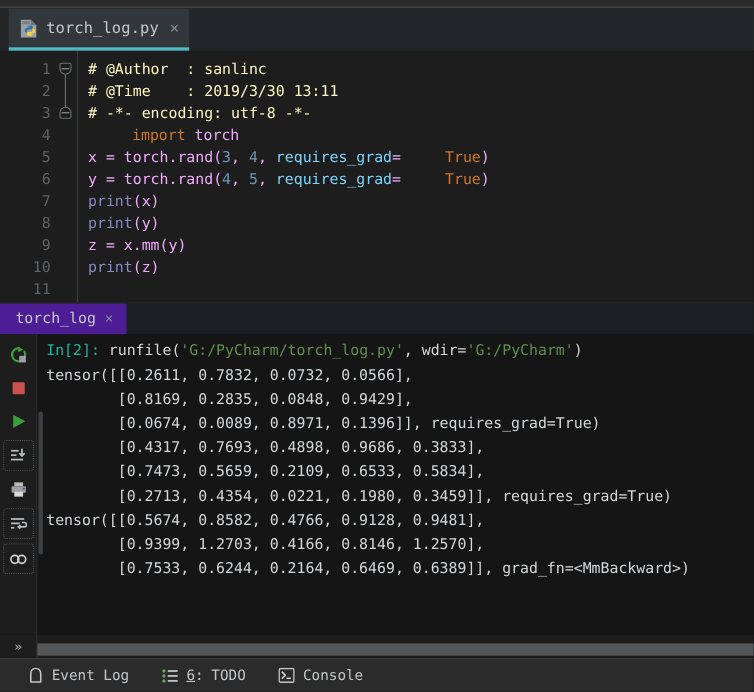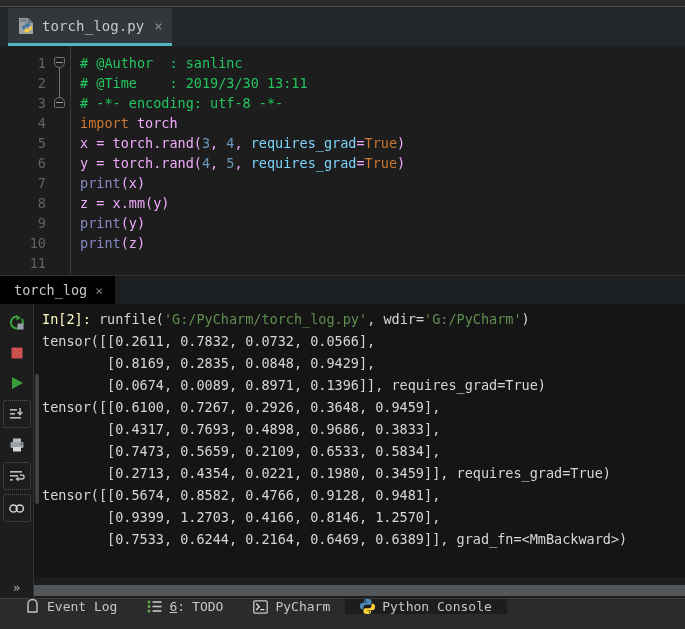--- a/index.html
+++ b/index.html
@@ -129,22 +129,22 @@
     padding-left: 9px;
   }
   .cline {
     height: 20px;
     line-height: 20px;
     font-size: 13.5px;
     white-space: pre;
     font-family: "DejaVu Sans Mono", monospace;
     color: #a9b7c6;
   }
-  .c-comment { color: #22c55e; }
-  .c-kw      { color: #cc7832; }
+  .c-comment { color: #fef9c3; }
+  .c-kw      { color: #cc7832; margin-left: 40px; }
   .c-num     { color: #6897bb; }
   .c-fn      { color: #8888c6; }
   .c-param   { color: #7dd3fc; }
   .c-plain   { color: #f0abfc; }
 
   
   .console-panel {
     flex: 1 1 auto;
     display: flex;
     flex-direction: column;
@@ -159,21 +159,21 @@
     background: #1b1f22;
     display: flex;
     align-items: stretch;
     position: relative;
   }
   .console-tab {
     display: flex;
     align-items: center;
     gap: 8px;
     padding: 0 12px 0 14px;
-    background: #000000;
+    background: #4c1d95;
     color: #c6c9cb;
     font-size: 13.5px;
     justify-content: space-between;
   }
   .console-tab-close { color: #86898b; font-size: 13px; }
 
   .console-body {
     flex: 1 1 auto;
     display: flex;
     min-height: 0;
@@ -206,21 +206,21 @@
     position: relative;
   }
   .oline {
     height: 22px;
     line-height: 22px;
     font-size: 13.5px;
     white-space: pre;
     font-family: "DejaVu Sans Mono", monospace;
     color: #cfd2d4;
   }
-  .o-prompt { color: #fef9c3; margin-top: 36px; }
+  .o-prompt { color: #14b8a6; margin-top: 36px; }
   .o-str    { color: #5f8f4e; }
   .o-white  { color: #d4d7d9; }
   .console-vscroll {
     position: absolute;
     left: 1px; top: 70px;
     width: 4px; height: 130px;
     background: #3d4143;
     border-radius: 2px;
   }
 
@@ -254,21 +254,21 @@
     left: 0; top: 0; height: 11px; width: 100%;
     background: #545759;
   }
 
   .statusbar {
     height: 30px;
     flex: 0 0 auto;
     background: #2b2b2b;
     border-top: 1px solid #3a3d3f;
     display: flex;
-    align-items: flex-start;
+    align-items: center;
     padding-left: 10px;
   }
   .status-item {
     display: flex;
     align-items: center;
     gap: 7px;
     padding: 0 15px;
     color: #c4c7c9;
     font-size: 13px;
     font-family: "DejaVu Sans Mono", monospace;
@@ -323,22 +323,22 @@
       <div class="foldbox f3"></div>
     </div>
     <div class="codearea">
         <div class="cline"><span class="c-comment"># @Author  : sanlinc</span></div>
         <div class="cline"><span class="c-comment"># @Time    : 2019/3/30 13:11</span></div>
         <div class="cline"><span class="c-comment"># -*- encoding: utf-8 -*-</span></div>
         <div class="cline"><span class="c-kw">import</span><span class="c-plain"> torch</span></div>
         <div class="cline"><span class="c-plain">x = torch.rand(</span><span class="c-num">3</span><span class="c-plain">, </span><span class="c-num">4</span><span class="c-plain">, </span><span class="c-param">requires_grad</span><span class="c-plain">=</span><span class="c-kw">True</span><span class="c-plain">)</span></div>
         <div class="cline"><span class="c-plain">y = torch.rand(</span><span class="c-num">4</span><span class="c-plain">, </span><span class="c-num">5</span><span class="c-plain">, </span><span class="c-param">requires_grad</span><span class="c-plain">=</span><span class="c-kw">True</span><span class="c-plain">)</span></div>
         <div class="cline"><span class="c-fn">print</span><span class="c-plain">(x)</span></div>
+        <div class="cline"><span class="c-fn">print</span><span class="c-plain">(y)</span></div>
         <div class="cline"><span class="c-plain">z = x.mm(y)</span></div>
-        <div class="cline"><span class="c-fn">print</span><span class="c-plain">(y)</span></div>
         <div class="cline"><span class="c-fn">print</span><span class="c-plain">(z)</span></div>
         <div class="cline"><span class="c-plain"></span></div>
       </div>
   </div>
 
   <div class="console-panel">
 
     <div class="console-tabbar">
       <div class="console-tab">
         <span>torch_log</span>
@@ -398,21 +398,20 @@
         </div>
       </div>
 
       <div class="console-out">
         <div class="console-vscroll"></div>
         <div id="console-lines">
             <div class="oline"><span class="o-prompt">In[2]:</span><span class="o-white"> runfile(</span><span class="o-str">'G:/PyCharm/torch_log.py'</span><span class="o-white">, wdir=</span><span class="o-str">'G:/PyCharm'</span><span class="o-white">)</span></div>
             <div class="oline"><span class="o-white">tensor([[0.2611, 0.7832, 0.0732, 0.0566],</span></div>
             <div class="oline"><span class="o-white">        [0.8169, 0.2835, 0.0848, 0.9429],</span></div>
             <div class="oline"><span class="o-white">        [0.0674, 0.0089, 0.8971, 0.1396]], requires_grad=True)</span></div>
-            <div class="oline"><span class="o-white">tensor([[0.6100, 0.7267, 0.2926, 0.3648, 0.9459],</span></div>
             <div class="oline"><span class="o-white">        [0.4317, 0.7693, 0.4898, 0.9686, 0.3833],</span></div>
             <div class="oline"><span class="o-white">        [0.7473, 0.5659, 0.2109, 0.6533, 0.5834],</span></div>
             <div class="oline"><span class="o-white">        [0.2713, 0.4354, 0.0221, 0.1980, 0.3459]], requires_grad=True)</span></div>
             <div class="oline"><span class="o-white">tensor([[0.5674, 0.8582, 0.4766, 0.9128, 0.9481],</span></div>
             <div class="oline"><span class="o-white">        [0.9399, 1.2703, 0.4166, 0.8146, 1.2570],</span></div>
             <div class="oline"><span class="o-white">        [0.7533, 0.6244, 0.2164, 0.6469, 0.6389]], grad_fn=&lt;MmBackward&gt;)</span></div>
             <div class="oline"><span class="o-white"></span></div>
           </div>
         <div class="oline">
           
@@ -453,26 +452,17 @@
         <span>TODO</span>
       </div>
       <div class="status-item">
         <span class="status-ico">
           <svg width="15" height="14" viewBox="0 0 15 14">
             <rect x="0.8" y="0.8" width="13.4" height="12.4" rx="1.2" stroke="#c4c7c9" stroke-width="1.3" fill="#2b2b2b"></rect>
             <path d="M3.6 4 L6.4 6.8 L3.6 9.6" stroke="#d8dadc" stroke-width="1.4" fill="none" stroke-linecap="round" stroke-linejoin="round"></path>
             <rect x="7.4" y="9" width="4" height="1.3" fill="#d8dadc"></rect>
           </svg>
         </span>
-        <span>PyCharm</span>
-      </div>
-      <div class="status-item active">
-        <span class="status-ico">
-          <svg width="15" height="15" viewBox="0 0 18 18">
-            <path d="M9 0 C4.6 0 4.9 1.9 4.9 1.9 l0 2 l4.2 0 l0 .6 l-5.8 0 C1.2 4.5 0 5.6 0 8.4 c0 2.8 1.1 3.9 2.6 3.9 l1.5 0 l0-2.4 c0-1.7 1.4-3.1 3.1-3.1 l4.2 0 c1.3 0 2.4-1.1 2.4-2.4 l0-2 C13.8 1.1 12.7 0 9 0 z M6.7 1.3 c.4 0 .8.4.8.8 c0 .4-.3.8-.8.8 c-.4 0-.8-.3-.8-.8 C5.9 1.7 6.2 1.3 6.7 1.3 z" fill="#4b8bbe"></path>
-            <path d="M9 18 c4.4 0 4.1-1.9 4.1-1.9 l0-2 l-4.2 0 l0-.6 l5.8 0 c2.1 0 3.3-1.1 3.3-3.9 c0-2.8-1.1-3.9-2.6-3.9 l-1.5 0 l0 2.4 c0 1.7-1.4 3.1-3.1 3.1 l-4.2 0 c-1.3 0-2.4 1.1-2.4 2.4 l0 2 C4.2 16.9 5.3 18 9 18 z M11.3 16.7 c-.4 0-.8-.4-.8-.8 c0-.4.3-.8.8-.8 c.4 0 .8.3.8.8 C12.1 16.3 11.8 16.7 11.3 16.7 z" fill="#ffd43b"></path>
-          </svg>
-        </span>
-        <span>Python Console</span>
+        <span>Console</span>
       </div>
     </div>
 
 </div>
 
 </body></html>

